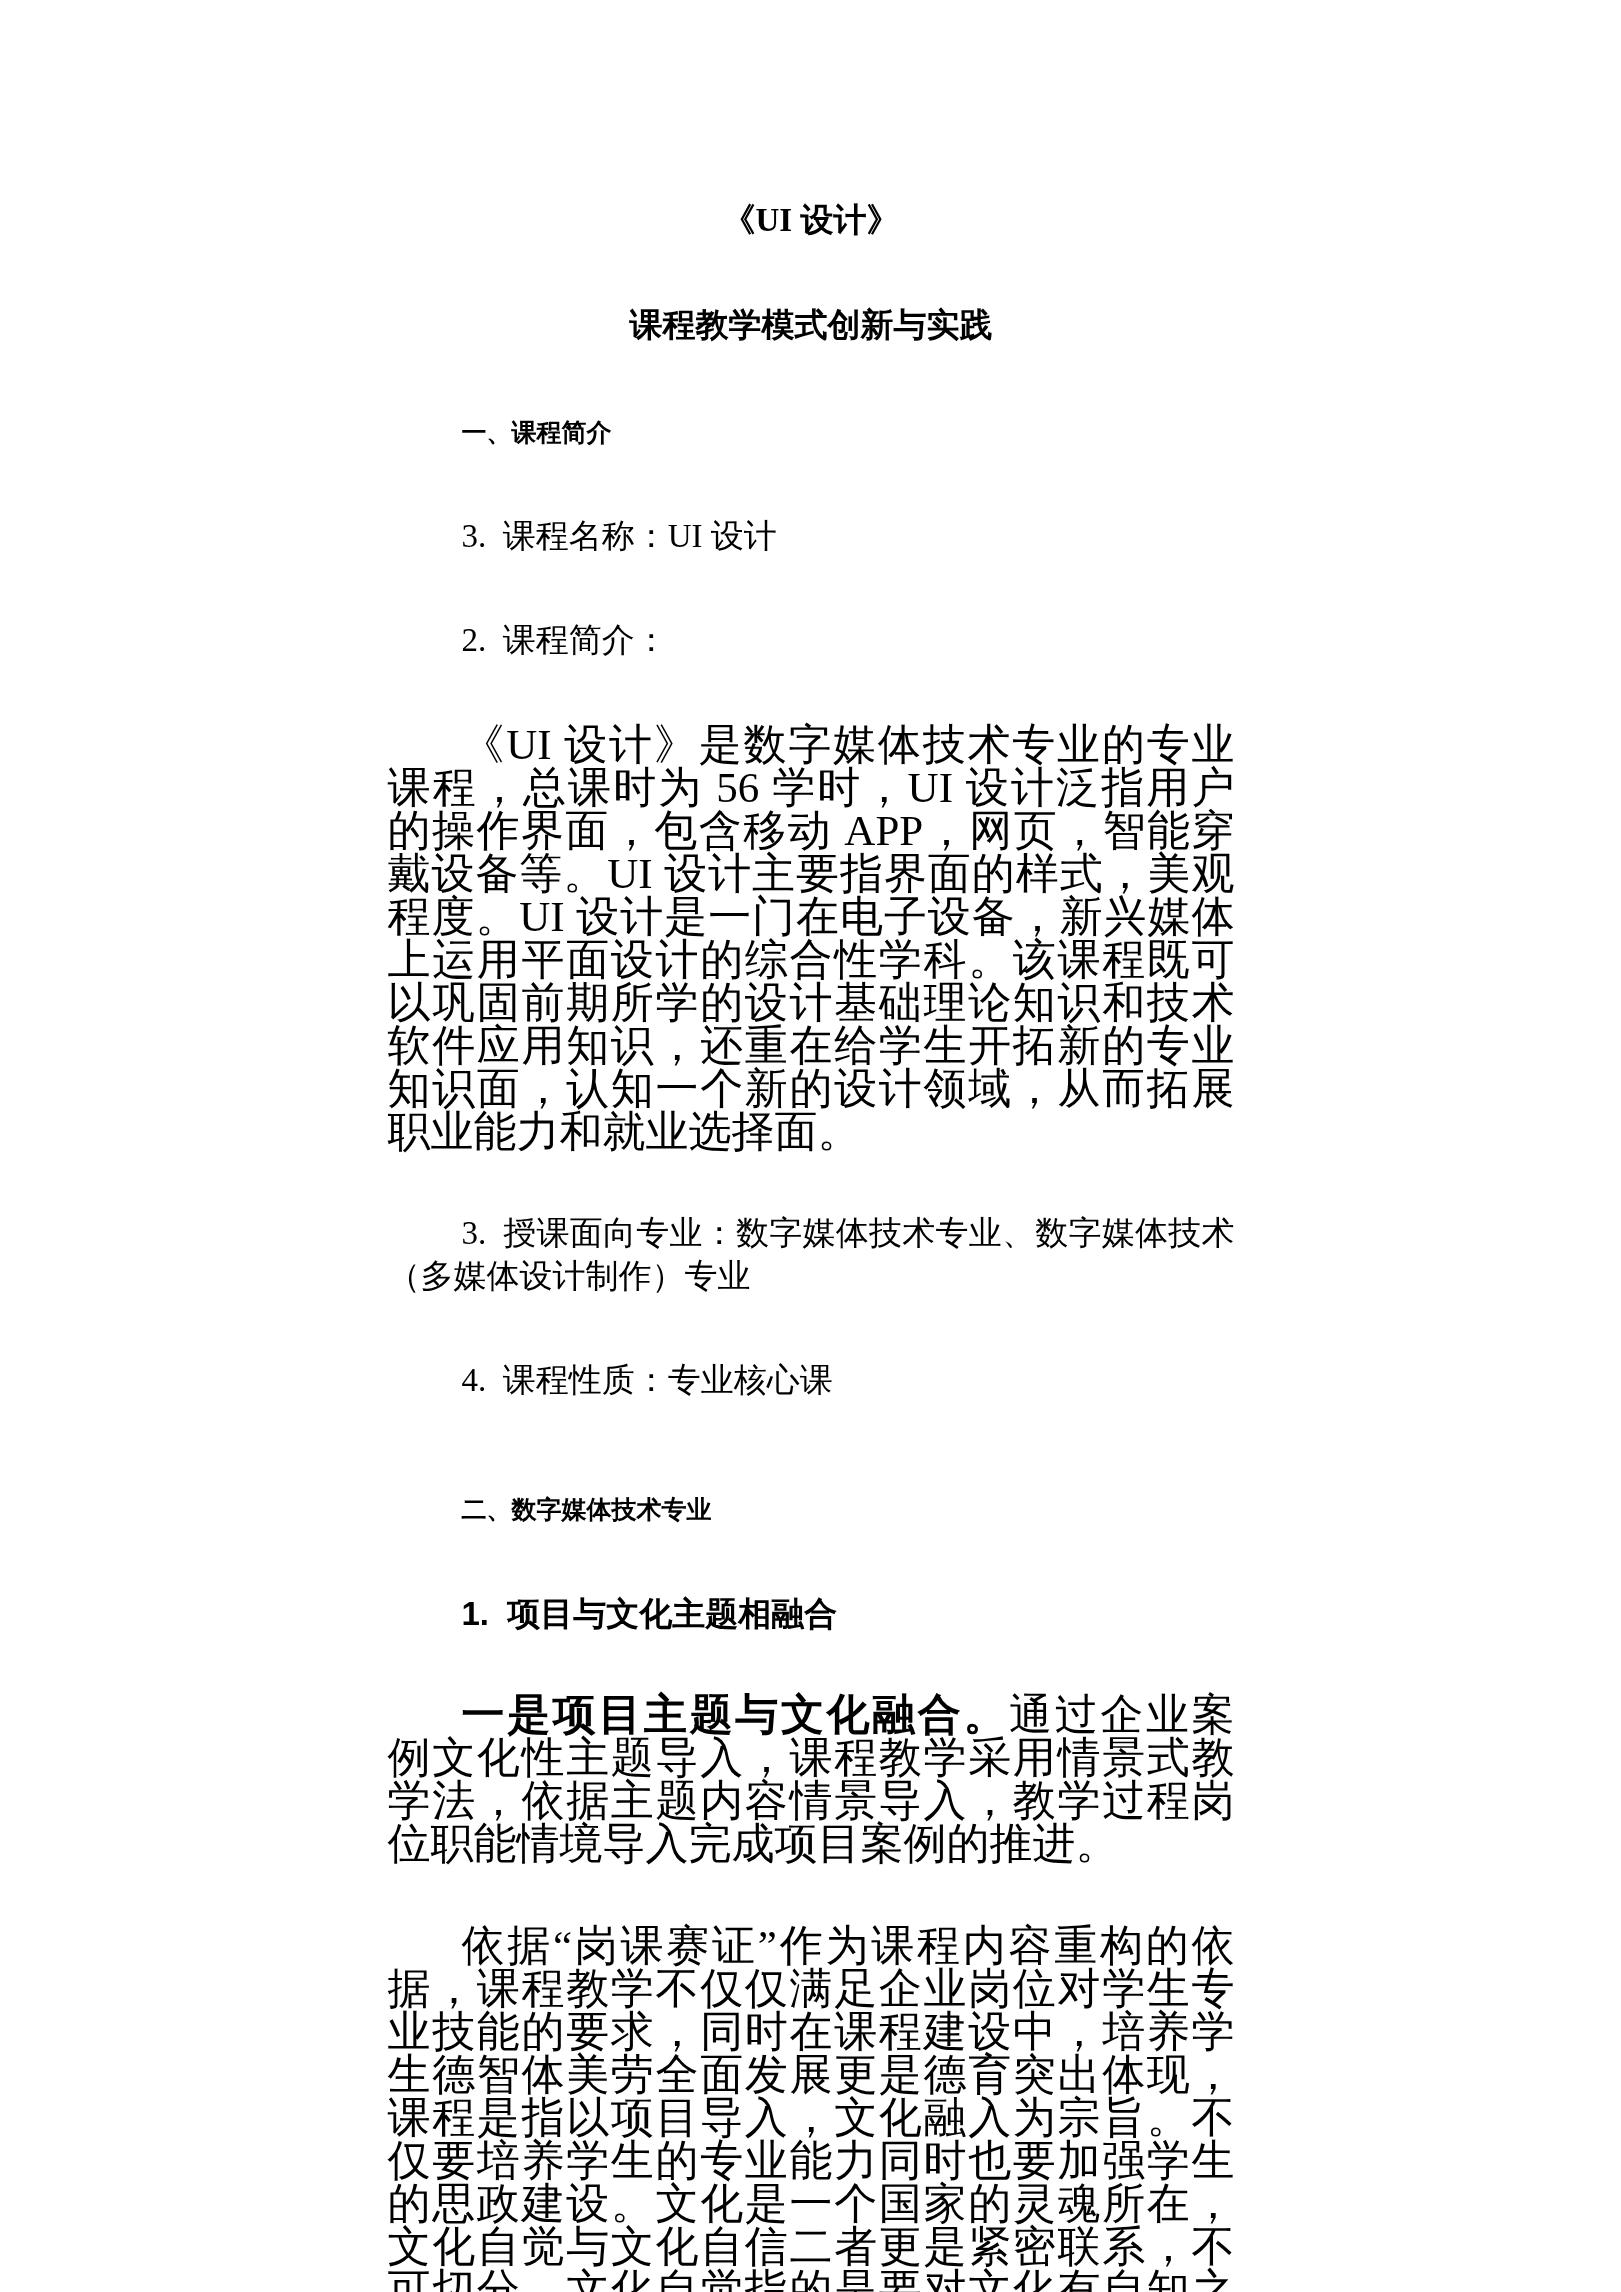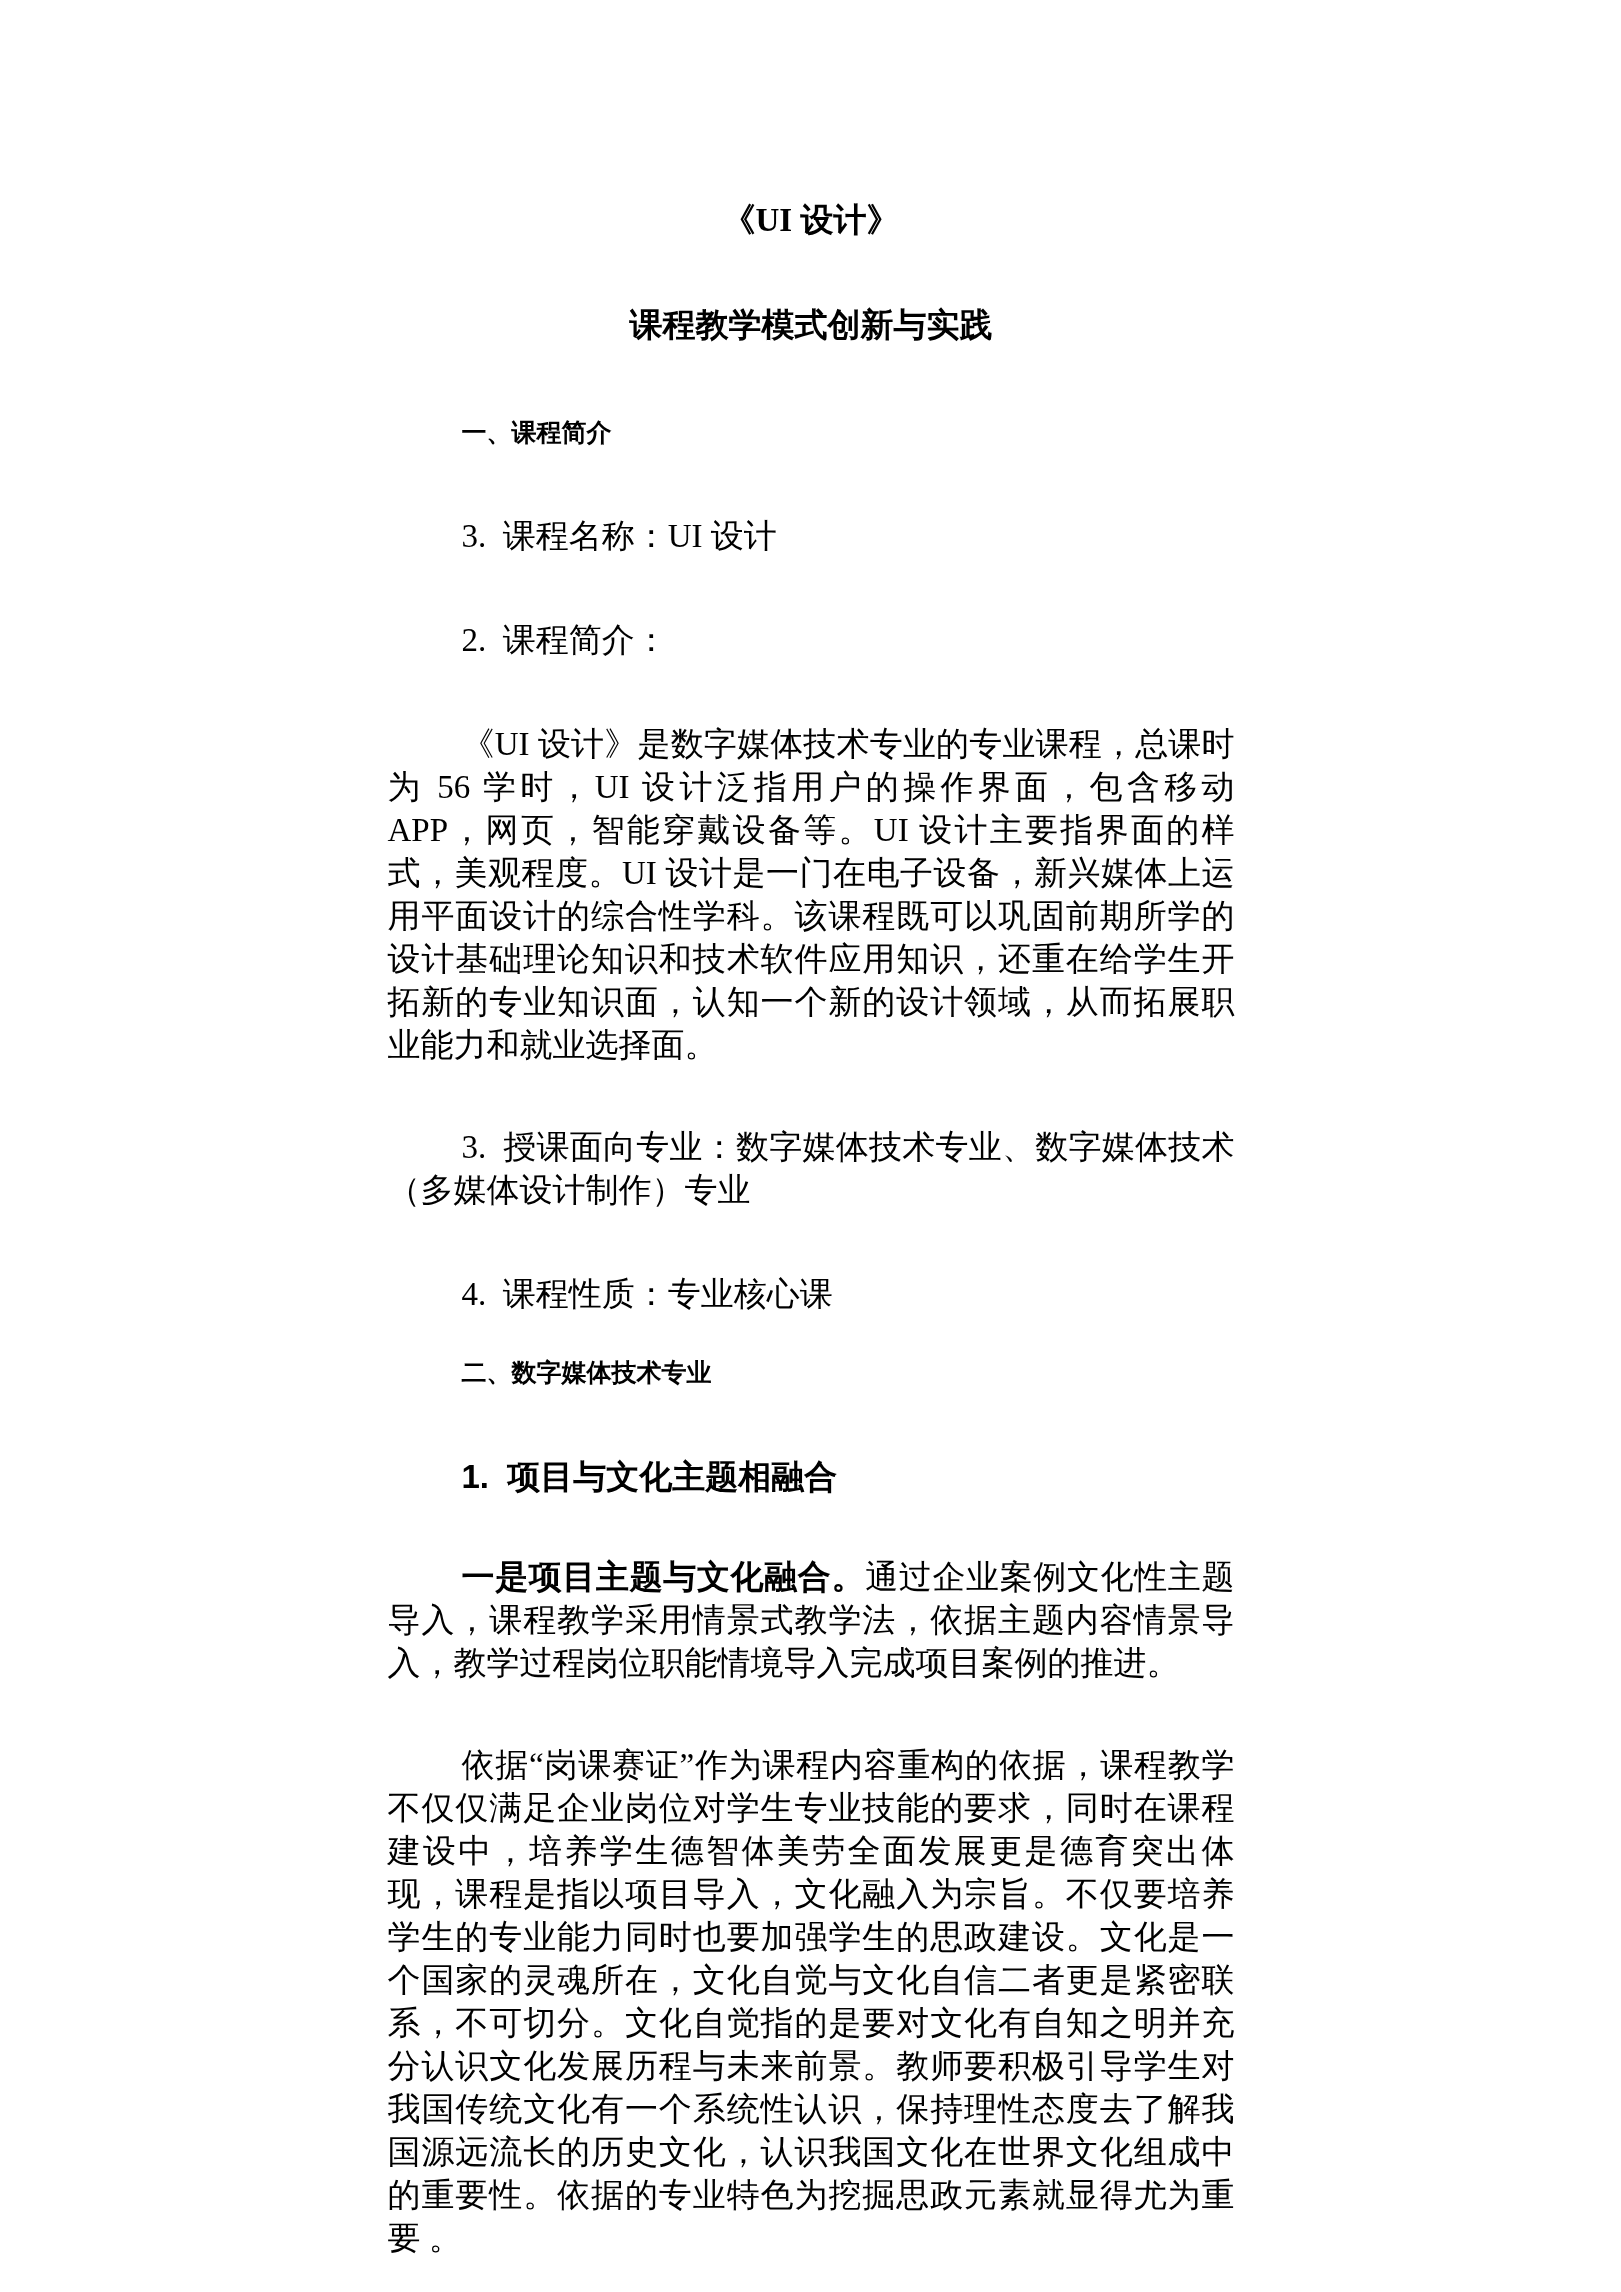--- a/index.html
+++ b/index.html
@@ -60,23 +60,23 @@
     white-space: pre-wrap;
   }
   .list-item {
     font-size: 33px;
     line-height: 43px;
     text-indent: 74px;
     margin-bottom: 61px;
     text-align: justify;
     white-space: pre-wrap;
   }
-  .list-item.mb-58 { margin-bottom: 35px; }
+  .list-item.mb-58 { margin-bottom: 86px; }
   .body-para {
-    font-size: 33px;
+    font-size: 43px;
     line-height: 43px;
     text-indent: 74px;
     text-align: justify;
     margin-bottom: 59px;
     white-space: pre-wrap;
   }
   .body-para.mb-74 { margin-bottom: 73px; }
   .body-para strong {
     font-weight: bold;
   }

